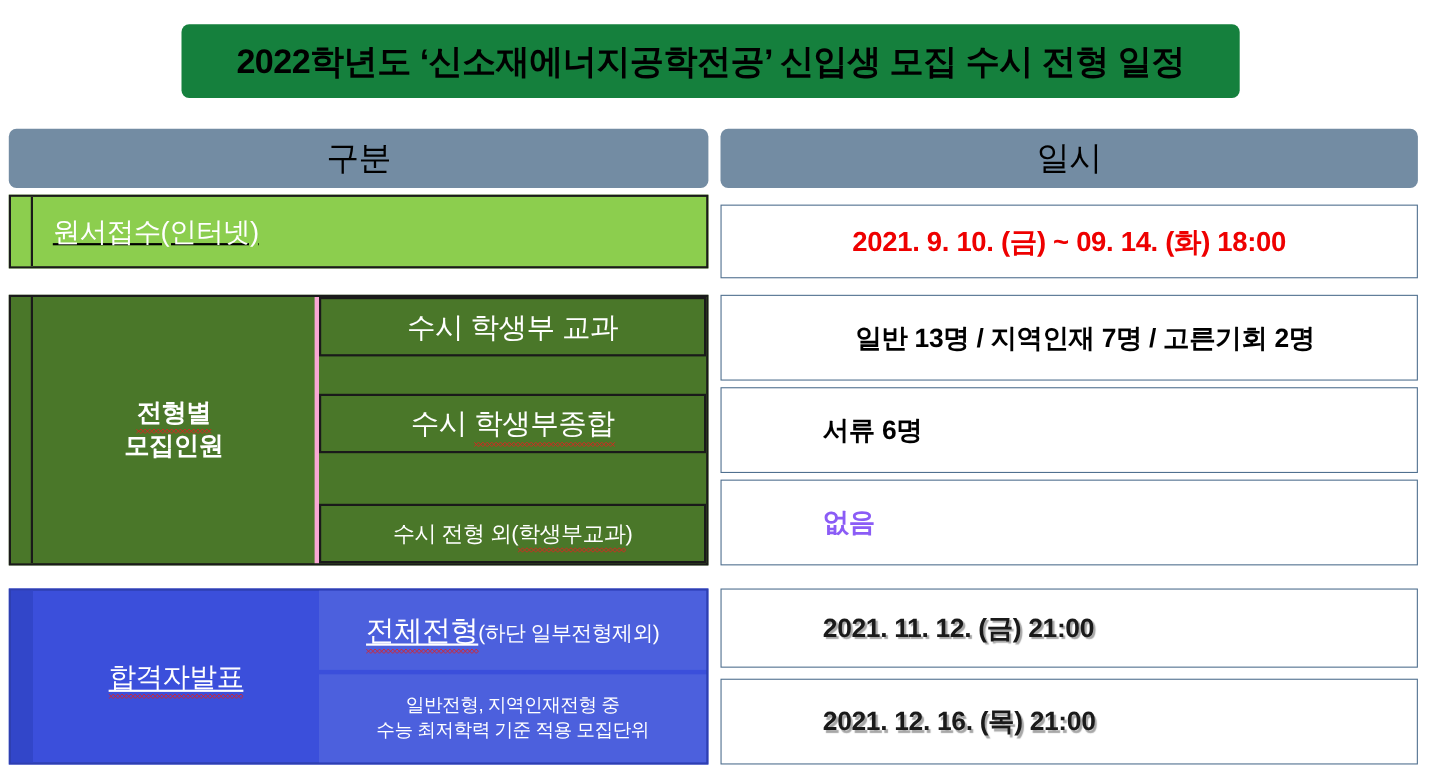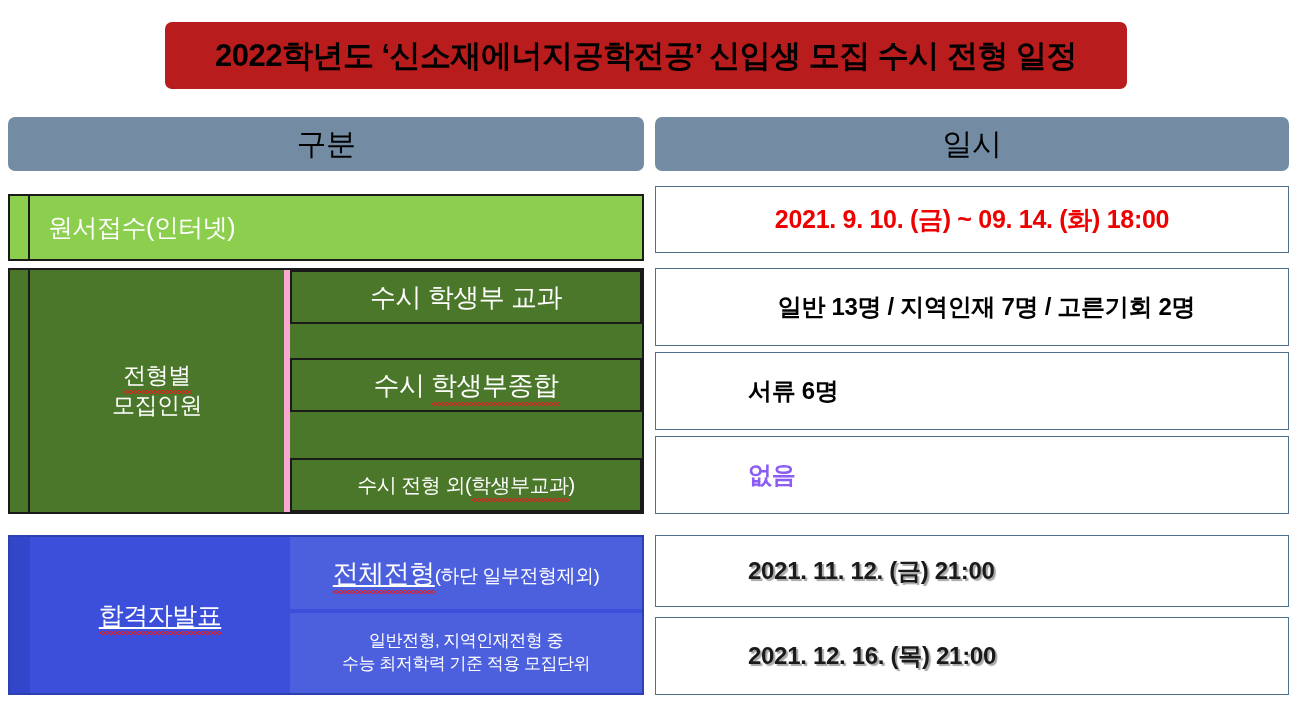--- a/index.html
+++ b/index.html
@@ -15,21 +15,21 @@
     position: relative;
   }
 
   
   #title-banner {
     position: absolute;
     left: 165px;
     top: 22px;
     width: 962px;
     height: 67px;
-    background: #b91c1c;
+    background: #15803d;
     border-radius: 7px;
     display: flex;
     align-items: center;
     justify-content: center;
   }
   #title-text {
     font-size: 31px;
     font-weight: bold;
     color: #000000;
     letter-spacing: -0.5px;
@@ -66,23 +66,24 @@
   }
   .side-strip {
     width: 20px;
     flex: 0 0 20px;
     border-right: 2px solid #1a1a1a;
     box-sizing: border-box;
   }
 
   
   #row1-left {
-    top: 194px;
+    top: 177px;
     height: 67px;
     background: #8cce4e;
+    text-decoration: underline;
   }
   #row1-left .side-strip { background: #8cce4e; }
   #row1-label {
     flex: 1;
     display: flex;
     align-items: center;
     padding-left: 18px;
     font-size: 25px;
     color: #ffffff;
     letter-spacing: -0.5px;
@@ -91,30 +92,31 @@
   
   #row2-left {
     top: 268px;
     height: 246px;
     background: #4a7729;
   }
   #row2-left .side-strip { background: #4a7729; }
   #row2-cat {
     width: 260px;
     flex: 0 0 260px;
-    border-right: 6px solid #f9a8d4;
+    border-right: 4px solid #f9a8d4;
     box-sizing: border-box;
     display: flex;
     align-items: center;
     justify-content: center;
     text-align: center;
     font-size: 23px;
     line-height: 1.3;
     color: #ffffff;
     letter-spacing: -0.5px;
+    font-weight: bold;
   }
   #row2-subs {
     flex: 1;
     display: flex;
     flex-direction: column;
     justify-content: space-between;
     gap: 34px;
   }
   .sub-cell {
     box-sizing: border-box;

